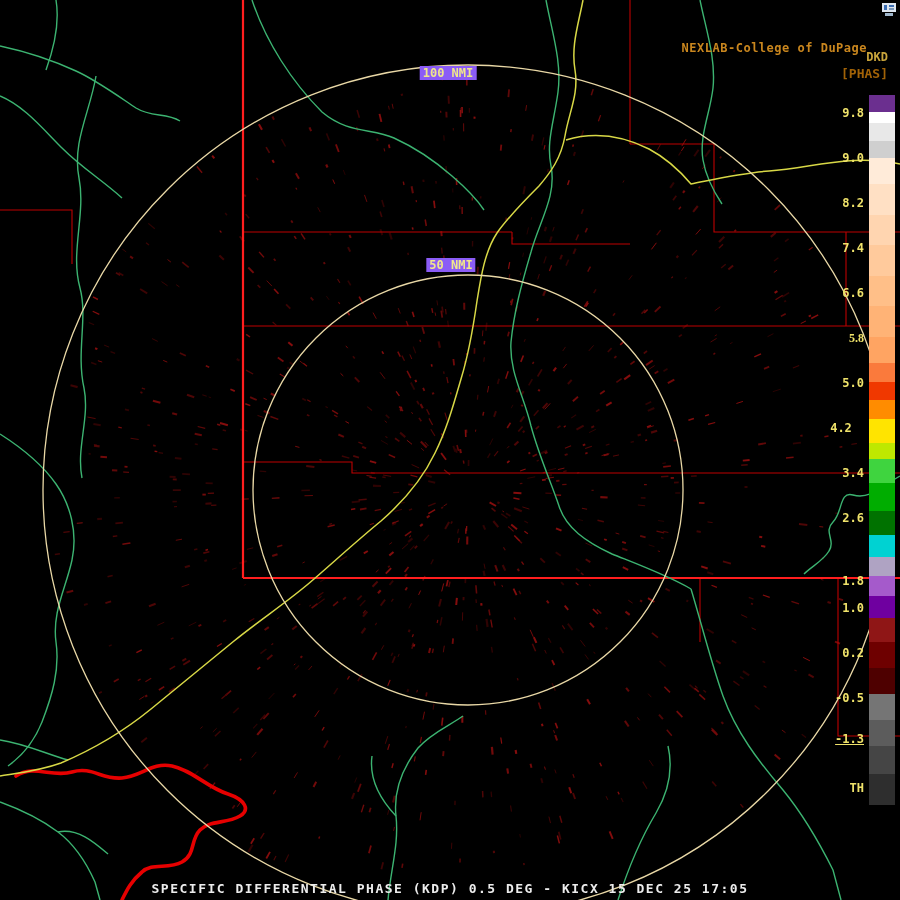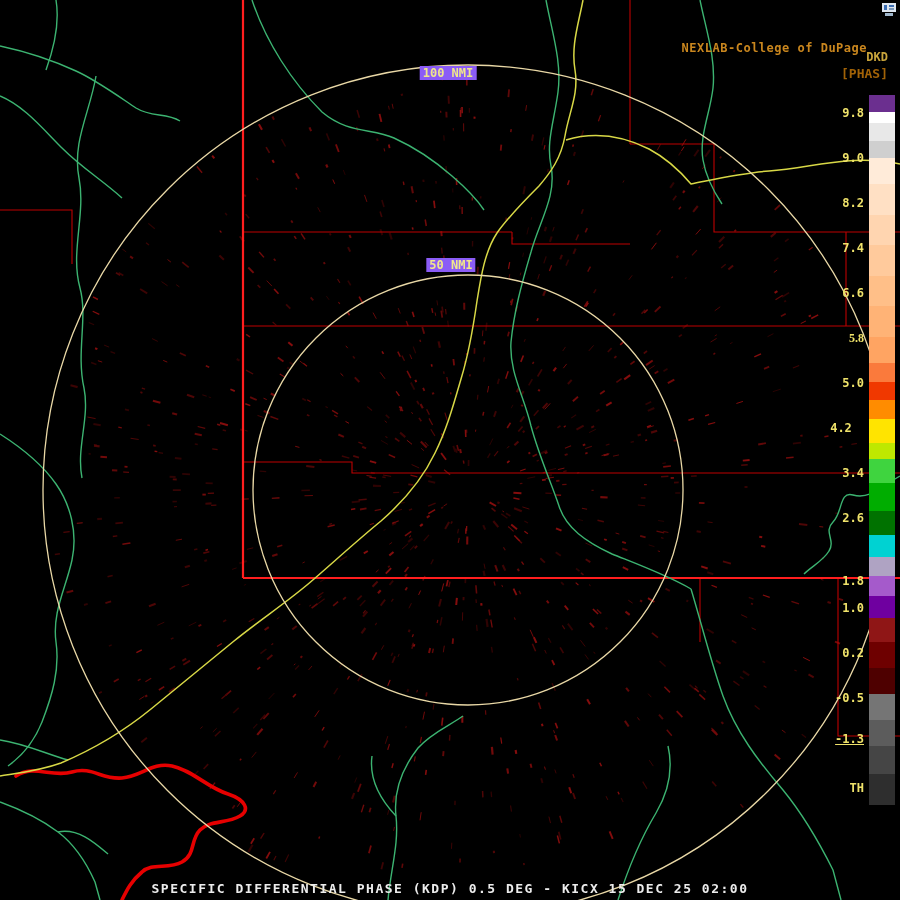--- a/index.html
+++ b/index.html
@@ -1062,14 +1062,14 @@
       <div class="tick" style="top: 600px;">1.0</div>
       <div class="tick" style="top: 645px;">0.2</div>
       <div class="tick" style="top: 690px;">-0.5</div>
       <div class="tick" style="top: 731px; text-decoration: underline;">-1.3</div>
       <div class="tick" style="top: 780px;">TH</div>
     </div>
 
   <div class="ring-label" style="left:448px;top:73px">100 NMI</div>
   <div class="ring-label" style="left:451px;top:265px">50 NMI</div>
 
-  <div class="footer">SPECIFIC DIFFERENTIAL PHASE (KDP) 0.5 DEG - KICX 15 DEC 25 02:00</div>
+  <div class="footer">SPECIFIC DIFFERENTIAL PHASE (KDP) 0.5 DEG - KICX 15 DEC 25 17:05</div>
 </div>
 
 </body></html>

